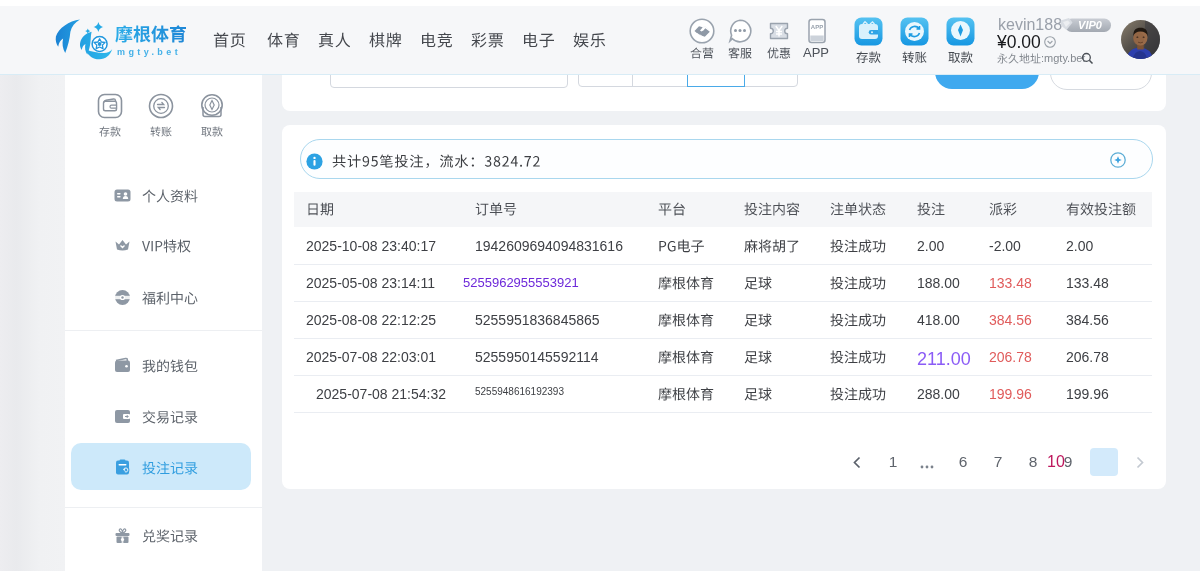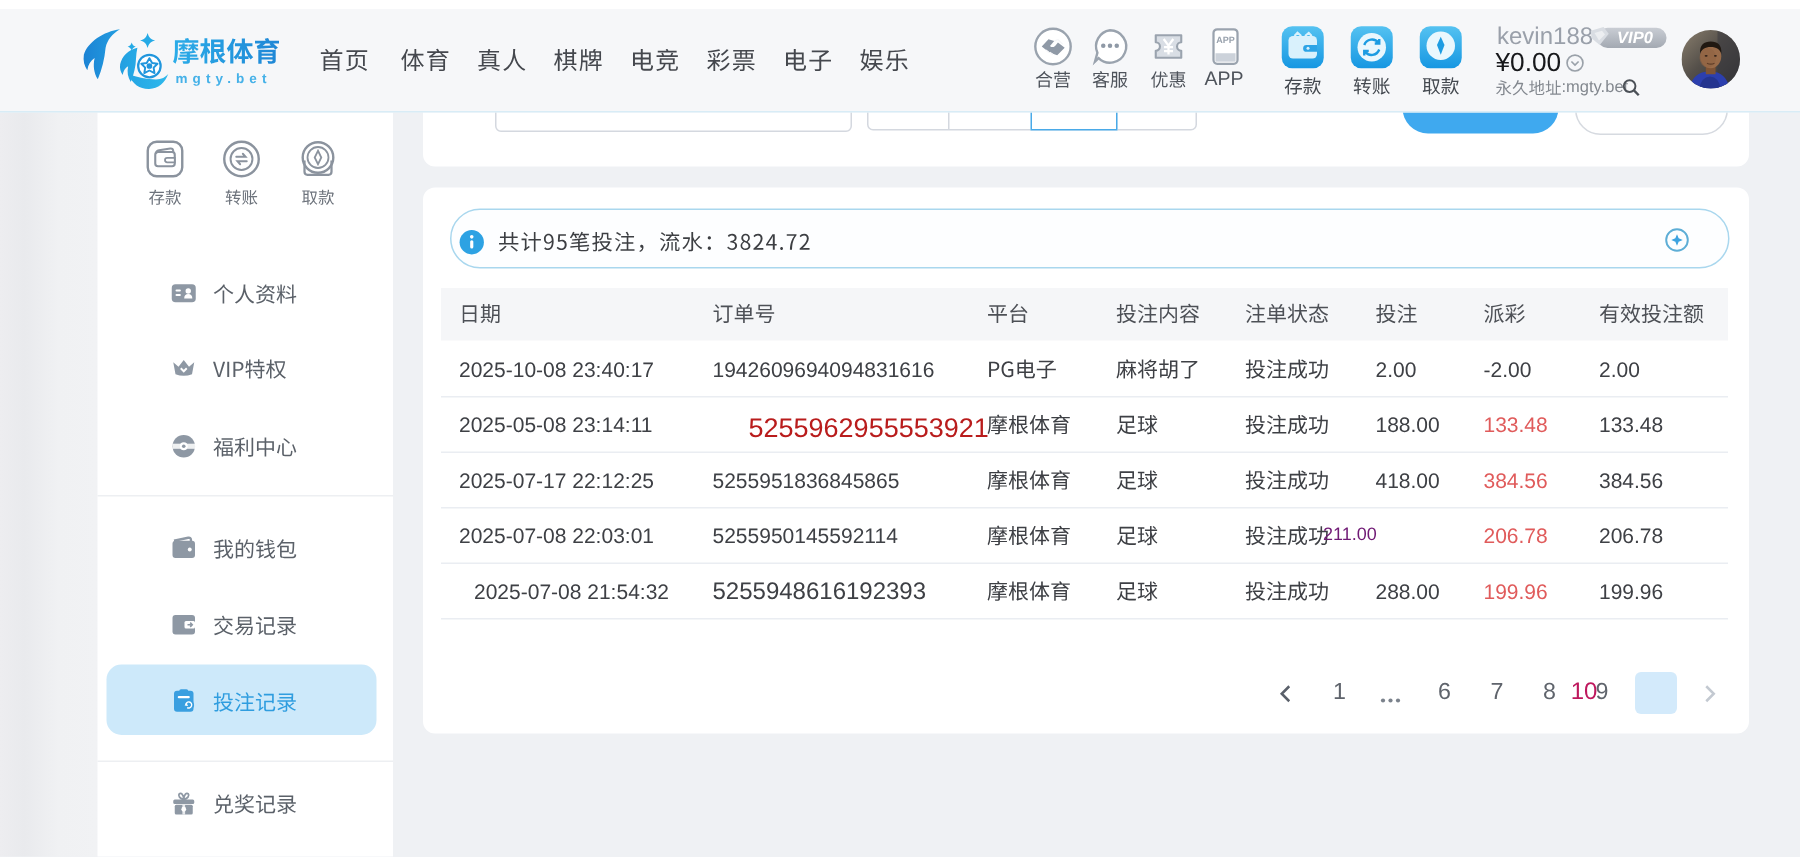--- a/index.html
+++ b/index.html
@@ -156,35 +156,35 @@
     <path d="M5.0 3.5V5.6H2.9V6.5H4.8C4.2 8.2 3.3 9.9 2.3 10.8C2.5 10.9 2.8 11.3 3.0 11.5C3.8 10.7 4.5 9.5 5.0 8.1V13.4H6.0V7.7C6.4 8.3 7.0 9.1 7.3 9.5L7.8 8.7C7.5 8.3 6.4 7.1 6.0 6.6V6.5H7.6V5.6H6.0V3.5ZM10.0 3.5V5.6H8.0V6.5H9.8C9.1 8.2 8.1 10.0 7.0 10.8C7.2 11.0 7.5 11.3 7.7 11.6C8.5 10.7 9.4 9.3 10.0 7.8V13.4H11.0V7.6C11.5 9.1 12.2 10.6 12.9 11.5C13.1 11.2 13.4 10.9 13.7 10.7C12.8 9.8 11.8 8.1 11.3 6.5H13.2V5.6H11.0V3.5ZM6.6 0.8C6.8 1.2 7.0 1.7 7.1 2.2H1.5V6.0C1.5 8.0 1.4 10.7 0.3 12.7C0.6 12.8 1.0 13.2 1.2 13.4C2.3 11.2 2.5 8.1 2.5 6.0V3.2H13.3V2.2H8.3C8.2 1.7 7.9 1.0 7.6 0.5Z M19.9 9.3C20.6 10.0 21.4 11.1 21.7 11.8L22.6 11.3C22.3 10.5 21.5 9.5 20.7 8.8ZM24.6 5.7V7.4H18.9V8.4H24.6V12.2C24.6 12.4 24.5 12.4 24.3 12.4C24.0 12.5 23.2 12.5 22.4 12.4C22.5 12.7 22.7 13.1 22.7 13.4C23.8 13.4 24.6 13.4 25.0 13.3C25.5 13.1 25.6 12.8 25.6 12.2V8.4H27.3V7.4H25.6V5.7ZM14.6 3.0C15.3 3.7 16.1 4.7 16.5 5.4L17.2 4.8V7.2C16.2 8.1 15.2 9.0 14.5 9.5L15.1 10.4C15.8 9.8 16.5 9.2 17.2 8.5V13.4H18.2V0.6H17.2V4.6C16.8 4.0 16.0 3.1 15.3 2.4ZM21.1 3.8C21.5 4.2 22.1 4.7 22.4 5.2C21.3 5.7 20.2 6.0 19.0 6.2C19.2 6.5 19.4 6.8 19.5 7.1C22.6 6.4 25.7 4.8 27.0 2.0L26.4 1.6L26.2 1.7H23.2C23.4 1.4 23.6 1.1 23.8 0.9L22.8 0.6C22.0 1.7 20.5 2.8 18.9 3.5C19.1 3.7 19.5 4.0 19.6 4.2C20.5 3.8 21.4 3.2 22.2 2.5H25.6C25.0 3.4 24.2 4.1 23.2 4.7C22.9 4.2 22.3 3.7 21.8 3.3Z M39.8 2.3V4.5H37.1V2.3ZM36.0 1.3V6.0C36.0 8.2 35.9 11.0 34.0 12.9C34.3 13.0 34.7 13.3 34.9 13.5C36.1 12.2 36.7 10.4 36.9 8.7H39.8V12.0C39.8 12.2 39.8 12.3 39.5 12.3C39.3 12.3 38.6 12.3 37.8 12.3C37.9 12.6 38.1 13.1 38.1 13.3C39.2 13.3 39.9 13.3 40.3 13.1C40.7 13.0 40.9 12.7 40.9 12.0V1.3ZM39.8 5.4V7.7H37.0C37.0 7.1 37.1 6.6 37.1 6.0V5.4ZM29.4 6.8V12.6H30.4V11.6H34.5V6.8H32.5V4.3H35.1V3.3H32.5V0.5H31.5V3.3H28.8V4.3H31.5V6.8ZM30.4 7.7H33.5V10.7H30.4Z M43.4 1.7V2.7H52.4C51.4 3.7 49.8 4.8 48.5 5.4V12.1C48.5 12.3 48.4 12.4 48.1 12.4C47.8 12.4 46.7 12.4 45.5 12.4C45.7 12.7 45.9 13.1 46.0 13.4C47.4 13.4 48.3 13.4 48.9 13.3C49.4 13.1 49.6 12.8 49.6 12.1V6.0C51.4 5.0 53.3 3.6 54.5 2.2L53.7 1.6L53.4 1.7Z" fill="#3e4045"></path>
   </svg>
 <svg class="abs" style="left:830px;top:239.2px;z-index:3" width="57" height="19" viewBox="0 0 57 19">
     <path d="M2.6 0.6V3.4H0.6V4.4H2.6V7.4C1.8 7.6 1.1 7.8 0.5 8.0L0.8 9.0L2.6 8.5V12.1C2.6 12.3 2.5 12.4 2.3 12.4C2.1 12.4 1.5 12.4 0.8 12.4C1.0 12.6 1.1 13.1 1.2 13.3C2.1 13.3 2.7 13.3 3.1 13.1C3.4 13.0 3.6 12.7 3.6 12.1V8.1L5.0 7.7L4.9 6.7L3.6 7.1V4.4H5.3V3.4H3.6V0.6ZM6.6 1.1V2.6C6.6 3.6 6.4 4.8 4.8 5.6C5.0 5.8 5.4 6.2 5.5 6.4C7.2 5.4 7.6 3.9 7.6 2.6V2.0H10.1V4.3C10.1 5.4 10.3 5.8 11.3 5.8C11.5 5.8 12.2 5.8 12.4 5.8C12.7 5.8 13.0 5.7 13.2 5.7C13.2 5.4 13.1 5.0 13.1 4.8C12.9 4.8 12.6 4.8 12.4 4.8C12.2 4.8 11.5 4.8 11.3 4.8C11.1 4.8 11.1 4.7 11.1 4.3V1.1ZM11.0 7.7C10.5 8.8 9.7 9.7 8.8 10.4C7.9 9.7 7.2 8.8 6.7 7.7ZM5.3 6.7V7.7H5.9L5.7 7.8C6.2 9.1 7.0 10.1 8.0 11.0C6.8 11.7 5.5 12.2 4.1 12.5C4.4 12.7 4.6 13.2 4.7 13.5C6.1 13.1 7.6 12.5 8.8 11.7C9.9 12.5 11.2 13.1 12.8 13.5C12.9 13.2 13.2 12.7 13.4 12.5C12.0 12.2 10.8 11.7 9.7 11.0C10.9 10.0 11.9 8.7 12.4 7.0L11.8 6.7L11.6 6.7Z M15.3 1.5C16.2 1.9 17.4 2.6 18.0 3.1L18.6 2.2C18.0 1.8 16.8 1.1 15.9 0.7ZM14.6 5.4C15.5 5.8 16.6 6.4 17.2 6.9L17.8 6.0C17.2 5.6 16.0 5.0 15.2 4.6ZM15.0 12.6 15.9 13.3C16.7 12.0 17.7 10.2 18.4 8.8L17.7 8.1C16.9 9.6 15.8 11.5 15.0 12.6ZM21.7 0.9C22.1 1.6 22.6 2.6 22.8 3.2L23.9 2.8C23.6 2.2 23.1 1.2 22.6 0.5ZM18.7 3.2V4.2H22.4V7.4H19.2V8.4H22.4V12.0H18.2V13.0H27.5V12.0H23.5V8.4H26.6V7.4H23.5V4.2H27.1V3.2Z M35.6 0.6C35.6 1.4 35.6 2.2 35.7 2.9H29.8V6.9C29.8 8.7 29.7 11.1 28.5 12.8C28.8 13.0 29.2 13.3 29.4 13.5C30.7 11.7 30.9 8.9 30.9 6.9V6.8H33.4C33.4 9.2 33.3 10.1 33.1 10.3C33.0 10.4 32.9 10.5 32.7 10.5C32.5 10.5 31.9 10.5 31.2 10.4C31.4 10.7 31.5 11.1 31.5 11.4C32.2 11.4 32.8 11.4 33.2 11.4C33.6 11.3 33.8 11.2 34.0 11.0C34.3 10.6 34.4 9.4 34.5 6.3C34.5 6.1 34.5 5.8 34.5 5.8H30.9V4.0H35.8C35.9 6.2 36.3 8.3 36.8 9.9C35.9 11.0 34.8 11.8 33.5 12.5C33.8 12.7 34.1 13.1 34.3 13.4C35.4 12.7 36.4 12.0 37.2 11.0C37.9 12.5 38.7 13.3 39.8 13.3C40.9 13.3 41.2 12.6 41.4 10.2C41.1 10.2 40.8 9.9 40.5 9.7C40.4 11.5 40.3 12.3 39.9 12.3C39.1 12.3 38.5 11.5 38.0 10.1C39.0 8.8 39.9 7.2 40.5 5.3L39.4 5.1C39.0 6.5 38.4 7.7 37.6 8.9C37.2 7.5 37.0 5.8 36.8 4.0H41.3V2.9H36.8C36.7 2.2 36.7 1.4 36.7 0.6ZM37.4 1.3C38.3 1.7 39.4 2.4 39.9 2.9L40.6 2.2C40.0 1.7 38.9 1.1 38.0 0.6Z M42.5 9.8 42.8 10.8C44.3 10.4 46.3 9.9 48.2 9.3L48.1 8.3L45.8 8.9V3.2H47.9V2.2H42.7V3.2H44.8V9.2C43.9 9.4 43.1 9.6 42.5 9.8ZM50.4 0.8C50.4 1.8 50.3 2.8 50.3 3.8H48.0V4.8H50.3C50.1 8.2 49.3 11.0 46.3 12.6C46.6 12.8 46.9 13.2 47.1 13.5C50.3 11.7 51.1 8.5 51.3 4.8H54.1C53.9 9.8 53.7 11.7 53.3 12.1C53.1 12.3 53.0 12.3 52.7 12.3C52.4 12.3 51.6 12.3 50.7 12.2C50.9 12.5 51.0 13.0 51.1 13.3C51.9 13.3 52.7 13.3 53.1 13.3C53.6 13.2 53.9 13.1 54.2 12.7C54.7 12.1 54.9 10.1 55.2 4.3C55.2 4.1 55.2 3.8 55.2 3.8H51.4C51.4 2.8 51.4 1.8 51.4 0.8Z" fill="#3e4045"></path>
   </svg>
 <div class="t" style="left:917px;top:237.5px;font-size:14px;color:#3e4045;z-index:3">2.00</div>
 <div class="t" style="left:989px;top:237.5px;font-size:14px;color:#3e4045;z-index:3">-2.00</div>
 <div class="t" style="left:1066px;top:237.5px;font-size:14px;color:#3e4045;z-index:3">2.00</div>
 <div class="abs" style="left:294px;top:264px;width:858px;height:1px;background:#eaedf2;z-index:2"></div>
 <div class="t" style="left:306px;top:274.5px;font-size:14px;color:#3e4045;z-index:3">2025-05-08 23:14:11</div>
-<div class="t" style="left:499px;top:274.5px;font-size:18px;color:#b91c1c;z-index:3">5255962955553921</div>
+<div class="t" style="left:463px;top:274.5px;font-size:13px;color:#6d28d9;z-index:3">5255962955553921</div>
 <svg class="abs" style="left:658px;top:276.2px;z-index:3" width="57" height="19" viewBox="0 0 57 19">
     <path d="M11.3 6.9C9.6 7.2 6.4 7.5 3.7 7.5C3.8 7.7 3.9 8.0 3.9 8.2C5.1 8.2 6.3 8.1 7.5 8.0V8.9H3.5V9.6H7.5V10.6H2.7V11.3H7.5V12.4C7.5 12.6 7.5 12.6 7.2 12.7C7.0 12.7 6.1 12.7 5.2 12.6C5.3 12.9 5.5 13.2 5.5 13.5C6.7 13.5 7.5 13.5 8.0 13.3C8.4 13.2 8.6 13.0 8.6 12.4V11.3H13.3V10.6H8.6V9.6H12.7V8.9H8.6V8.0C9.9 7.9 11.1 7.7 12.0 7.5ZM5.2 2.8V3.7H3.1V4.4H4.9C4.4 5.1 3.5 5.8 2.8 6.2C2.9 6.3 3.2 6.6 3.3 6.8C3.9 6.4 4.6 5.8 5.2 5.2V7.0H6.0V5.2C6.4 5.5 7.0 6.0 7.3 6.2L7.8 5.6C7.5 5.4 6.4 4.7 6.0 4.5V4.4H7.9V3.7H6.0V2.8ZM10.2 2.8V3.7H8.3V4.4H9.9C9.4 5.1 8.6 5.8 7.8 6.1C8.0 6.3 8.2 6.5 8.4 6.7C9.0 6.4 9.7 5.8 10.2 5.1V6.8H11.0V5.1C11.6 5.7 12.3 6.4 12.9 6.7C13.0 6.6 13.3 6.3 13.5 6.1C12.7 5.8 11.9 5.1 11.3 4.4H13.1V3.7H11.0V2.8ZM6.7 0.7C6.8 1.0 7.0 1.3 7.1 1.7H1.5V6.0C1.5 8.1 1.4 10.8 0.4 12.8C0.7 13.0 1.1 13.3 1.2 13.5C2.3 11.3 2.5 8.2 2.5 6.0V2.5H13.3V1.7H8.3C8.1 1.3 7.9 0.8 7.7 0.4Z M16.8 0.6V3.3H14.7V4.2H16.7C16.3 6.2 15.4 8.4 14.5 9.6C14.7 9.8 14.9 10.3 15.1 10.6C15.7 9.7 16.4 8.1 16.8 6.6V13.4H17.8V6.2C18.2 6.9 18.6 7.7 18.8 8.2L19.5 7.4C19.2 7.0 18.2 5.4 17.8 4.9V4.2H19.5V3.3H17.8V0.6ZM25.3 4.7V6.4H21.1V4.7ZM25.3 3.8H21.1V2.1H25.3ZM20.1 13.4C20.3 13.3 20.8 13.1 23.7 12.3C23.6 12.1 23.6 11.7 23.6 11.4L21.1 12.0V7.3H22.4C23.2 10.2 24.5 12.3 26.8 13.3C27.0 13.0 27.3 12.6 27.5 12.4C26.3 12.0 25.4 11.2 24.7 10.2C25.5 9.7 26.4 9.1 27.1 8.5L26.4 7.8C25.8 8.3 24.9 9.0 24.2 9.4C23.9 8.8 23.6 8.1 23.4 7.3H26.3V1.2H20.0V11.7C20.0 12.2 19.8 12.4 19.6 12.5C19.8 12.8 20.0 13.2 20.1 13.4Z M31.5 0.6C30.8 2.7 29.7 4.8 28.4 6.2C28.6 6.4 28.9 7.0 29.0 7.2C29.5 6.8 29.9 6.2 30.2 5.6V13.4H31.2V3.8C31.7 2.9 32.1 1.9 32.5 0.9ZM33.8 9.9V10.8H36.1V13.4H37.2V10.8H39.4V9.9H37.2V5.0C38.0 7.5 39.4 9.8 40.8 11.1C41.0 10.9 41.4 10.5 41.6 10.3C40.1 9.1 38.7 6.7 37.8 4.4H41.4V3.4H37.2V0.6H36.1V3.4H32.2V4.4H35.5C34.6 6.8 33.2 9.2 31.6 10.4C31.9 10.6 32.2 10.9 32.4 11.2C33.9 9.8 35.2 7.5 36.1 5.1V9.9Z M52.3 7.3V8.4H45.8V7.3ZM44.8 6.4V13.5H45.8V11.0H52.3V12.2C52.3 12.5 52.2 12.6 51.9 12.6C51.6 12.6 50.6 12.6 49.5 12.6C49.7 12.8 49.8 13.2 49.9 13.4C51.3 13.4 52.1 13.4 52.6 13.3C53.1 13.2 53.3 12.9 53.3 12.3V6.4ZM45.8 9.1H52.3V10.2H45.8ZM48.0 0.8C48.3 1.1 48.5 1.6 48.7 2.0H42.9V2.9H46.6C45.9 3.6 45.1 4.1 44.9 4.3C44.5 4.5 44.2 4.7 44.0 4.7C44.1 5.0 44.3 5.5 44.3 5.8C44.8 5.6 45.5 5.6 52.6 5.2C53.1 5.5 53.4 5.9 53.7 6.1L54.5 5.5C53.8 4.8 52.5 3.7 51.4 2.9H55.2V2.0H50.0C49.7 1.5 49.4 0.9 49.1 0.5ZM50.4 3.3 51.7 4.3 46.0 4.6C46.7 4.1 47.5 3.5 48.1 2.9H51.0Z" fill="#3e4045"></path>
   </svg>
 <svg class="abs" style="left:744px;top:276.2px;z-index:3" width="29" height="19" viewBox="0 0 29 19">
     <path d="M3.4 2.3H10.9V5.0H3.4ZM3.2 7.1C3.0 9.1 2.3 11.5 0.6 12.7C0.8 12.9 1.2 13.2 1.4 13.4C2.4 12.7 3.1 11.5 3.5 10.3C4.9 12.7 7.0 13.3 10.0 13.3H13.1C13.2 13.0 13.3 12.5 13.5 12.2C12.9 12.2 10.5 12.2 10.1 12.2C9.2 12.2 8.4 12.2 7.6 12.0V9.2H12.3V8.2H7.6V6.0H12.0V1.2H2.4V6.0H6.5V11.7C5.4 11.3 4.5 10.4 3.9 9.0C4.1 8.4 4.2 7.8 4.3 7.2Z M19.5 5.2C20.1 6.0 20.7 7.2 21.0 7.9L21.9 7.4C21.6 6.7 20.9 5.7 20.3 4.9ZM24.4 1.3C25.0 1.7 25.7 2.4 26.1 2.8L26.7 2.2C26.4 1.8 25.6 1.1 25.0 0.7ZM26.3 4.8C25.8 5.6 25.1 6.6 24.4 7.4C24.1 6.6 23.9 5.6 23.7 4.5V4.0H27.4V3.0H23.7V0.6H22.7V3.0H19.3V4.0H22.7V7.6C21.3 9.0 19.7 10.3 18.7 11.1L19.4 12.0C20.4 11.1 21.6 10.0 22.7 8.8V12.1C22.7 12.4 22.6 12.4 22.4 12.4C22.2 12.5 21.5 12.5 20.6 12.4C20.8 12.7 21.0 13.2 21.0 13.5C22.1 13.5 22.8 13.4 23.2 13.2C23.6 13.1 23.7 12.8 23.7 12.1V8.2C24.4 10.0 25.4 11.3 27.0 12.4C27.1 12.2 27.4 11.8 27.6 11.6C26.3 10.7 25.4 9.7 24.8 8.3C25.5 7.5 26.5 6.3 27.2 5.3ZM14.5 11.0 14.7 12.0C16.0 11.6 17.6 11.0 19.2 10.5L19.1 9.6L17.3 10.1V6.5H18.7V5.6H17.3V2.5H18.9V1.5H14.6V2.5H16.3V5.6H14.8V6.5H16.3V10.4Z" fill="#3e4045"></path>
   </svg>
 <svg class="abs" style="left:830px;top:276.2px;z-index:3" width="57" height="19" viewBox="0 0 57 19">
     <path d="M2.6 0.6V3.4H0.6V4.4H2.6V7.4C1.8 7.6 1.1 7.8 0.5 8.0L0.8 9.0L2.6 8.5V12.1C2.6 12.3 2.5 12.4 2.3 12.4C2.1 12.4 1.5 12.4 0.8 12.4C1.0 12.6 1.1 13.1 1.2 13.3C2.1 13.3 2.7 13.3 3.1 13.1C3.4 13.0 3.6 12.7 3.6 12.1V8.1L5.0 7.7L4.9 6.7L3.6 7.1V4.4H5.3V3.4H3.6V0.6ZM6.6 1.1V2.6C6.6 3.6 6.4 4.8 4.8 5.6C5.0 5.8 5.4 6.2 5.5 6.4C7.2 5.4 7.6 3.9 7.6 2.6V2.0H10.1V4.3C10.1 5.4 10.3 5.8 11.3 5.8C11.5 5.8 12.2 5.8 12.4 5.8C12.7 5.8 13.0 5.7 13.2 5.7C13.2 5.4 13.1 5.0 13.1 4.8C12.9 4.8 12.6 4.8 12.4 4.8C12.2 4.8 11.5 4.8 11.3 4.8C11.1 4.8 11.1 4.7 11.1 4.3V1.1ZM11.0 7.7C10.5 8.8 9.7 9.7 8.8 10.4C7.9 9.7 7.2 8.8 6.7 7.7ZM5.3 6.7V7.7H5.9L5.7 7.8C6.2 9.1 7.0 10.1 8.0 11.0C6.8 11.7 5.5 12.2 4.1 12.5C4.4 12.7 4.6 13.2 4.7 13.5C6.1 13.1 7.6 12.5 8.8 11.7C9.9 12.5 11.2 13.1 12.8 13.5C12.9 13.2 13.2 12.7 13.4 12.5C12.0 12.2 10.8 11.7 9.7 11.0C10.9 10.0 11.9 8.7 12.4 7.0L11.8 6.7L11.6 6.7Z M15.3 1.5C16.2 1.9 17.4 2.6 18.0 3.1L18.6 2.2C18.0 1.8 16.8 1.1 15.9 0.7ZM14.6 5.4C15.5 5.8 16.6 6.4 17.2 6.9L17.8 6.0C17.2 5.6 16.0 5.0 15.2 4.6ZM15.0 12.6 15.9 13.3C16.7 12.0 17.7 10.2 18.4 8.8L17.7 8.1C16.9 9.6 15.8 11.5 15.0 12.6ZM21.7 0.9C22.1 1.6 22.6 2.6 22.8 3.2L23.9 2.8C23.6 2.2 23.1 1.2 22.6 0.5ZM18.7 3.2V4.2H22.4V7.4H19.2V8.4H22.4V12.0H18.2V13.0H27.5V12.0H23.5V8.4H26.6V7.4H23.5V4.2H27.1V3.2Z M35.6 0.6C35.6 1.4 35.6 2.2 35.7 2.9H29.8V6.9C29.8 8.7 29.7 11.1 28.5 12.8C28.8 13.0 29.2 13.3 29.4 13.5C30.7 11.7 30.9 8.9 30.9 6.9V6.8H33.4C33.4 9.2 33.3 10.1 33.1 10.3C33.0 10.4 32.9 10.5 32.7 10.5C32.5 10.5 31.9 10.5 31.2 10.4C31.4 10.7 31.5 11.1 31.5 11.4C32.2 11.4 32.8 11.4 33.2 11.4C33.6 11.3 33.8 11.2 34.0 11.0C34.3 10.6 34.4 9.4 34.5 6.3C34.5 6.1 34.5 5.8 34.5 5.8H30.9V4.0H35.8C35.9 6.2 36.3 8.3 36.8 9.9C35.9 11.0 34.8 11.8 33.5 12.5C33.8 12.7 34.1 13.1 34.3 13.4C35.4 12.7 36.4 12.0 37.2 11.0C37.9 12.5 38.7 13.3 39.8 13.3C40.9 13.3 41.2 12.6 41.4 10.2C41.1 10.2 40.8 9.9 40.5 9.7C40.4 11.5 40.3 12.3 39.9 12.3C39.1 12.3 38.5 11.5 38.0 10.1C39.0 8.8 39.9 7.2 40.5 5.3L39.4 5.1C39.0 6.5 38.4 7.7 37.6 8.9C37.2 7.5 37.0 5.8 36.8 4.0H41.3V2.9H36.8C36.7 2.2 36.7 1.4 36.7 0.6ZM37.4 1.3C38.3 1.7 39.4 2.4 39.9 2.9L40.6 2.2C40.0 1.7 38.9 1.1 38.0 0.6Z M42.5 9.8 42.8 10.8C44.3 10.4 46.3 9.9 48.2 9.3L48.1 8.3L45.8 8.9V3.2H47.9V2.2H42.7V3.2H44.8V9.2C43.9 9.4 43.1 9.6 42.5 9.8ZM50.4 0.8C50.4 1.8 50.3 2.8 50.3 3.8H48.0V4.8H50.3C50.1 8.2 49.3 11.0 46.3 12.6C46.6 12.8 46.9 13.2 47.1 13.5C50.3 11.7 51.1 8.5 51.3 4.8H54.1C53.9 9.8 53.7 11.7 53.3 12.1C53.1 12.3 53.0 12.3 52.7 12.3C52.4 12.3 51.6 12.3 50.7 12.2C50.9 12.5 51.0 13.0 51.1 13.3C51.9 13.3 52.7 13.3 53.1 13.3C53.6 13.2 53.9 13.1 54.2 12.7C54.7 12.1 54.9 10.1 55.2 4.3C55.2 4.1 55.2 3.8 55.2 3.8H51.4C51.4 2.8 51.4 1.8 51.4 0.8Z" fill="#3e4045"></path>
   </svg>
 <div class="t" style="left:917px;top:274.5px;font-size:14px;color:#3e4045;z-index:3">188.00</div>
 <div class="t" style="left:989px;top:274.5px;font-size:14px;color:#e05b5b;z-index:3">133.48</div>
 <div class="t" style="left:1066px;top:274.5px;font-size:14px;color:#3e4045;z-index:3">133.48</div>
 <div class="abs" style="left:294px;top:301px;width:858px;height:1px;background:#eaedf2;z-index:2"></div>
-<div class="t" style="left:306px;top:311.5px;font-size:14px;color:#3e4045;z-index:3">2025-07-17 22:12:25</div>
+<div class="t" style="left:306px;top:311.5px;font-size:14px;color:#3e4045;z-index:3">2025-08-08 22:12:25</div>
 <div class="t" style="left:475px;top:311.5px;font-size:14px;color:#3e4045;z-index:3">5255951836845865</div>
 <svg class="abs" style="left:658px;top:313.2px;z-index:3" width="57" height="19" viewBox="0 0 57 19">
     <path d="M11.3 6.9C9.6 7.2 6.4 7.5 3.7 7.5C3.8 7.7 3.9 8.0 3.9 8.2C5.1 8.2 6.3 8.1 7.5 8.0V8.9H3.5V9.6H7.5V10.6H2.7V11.3H7.5V12.4C7.5 12.6 7.5 12.6 7.2 12.7C7.0 12.7 6.1 12.7 5.2 12.6C5.3 12.9 5.5 13.2 5.5 13.5C6.7 13.5 7.5 13.5 8.0 13.3C8.4 13.2 8.6 13.0 8.6 12.4V11.3H13.3V10.6H8.6V9.6H12.7V8.9H8.6V8.0C9.9 7.9 11.1 7.7 12.0 7.5ZM5.2 2.8V3.7H3.1V4.4H4.9C4.4 5.1 3.5 5.8 2.8 6.2C2.9 6.3 3.2 6.6 3.3 6.8C3.9 6.4 4.6 5.8 5.2 5.2V7.0H6.0V5.2C6.4 5.5 7.0 6.0 7.3 6.2L7.8 5.6C7.5 5.4 6.4 4.7 6.0 4.5V4.4H7.9V3.7H6.0V2.8ZM10.2 2.8V3.7H8.3V4.4H9.9C9.4 5.1 8.6 5.8 7.8 6.1C8.0 6.3 8.2 6.5 8.4 6.7C9.0 6.4 9.7 5.8 10.2 5.1V6.8H11.0V5.1C11.6 5.7 12.3 6.4 12.9 6.7C13.0 6.6 13.3 6.3 13.5 6.1C12.7 5.8 11.9 5.1 11.3 4.4H13.1V3.7H11.0V2.8ZM6.7 0.7C6.8 1.0 7.0 1.3 7.1 1.7H1.5V6.0C1.5 8.1 1.4 10.8 0.4 12.8C0.7 13.0 1.1 13.3 1.2 13.5C2.3 11.3 2.5 8.2 2.5 6.0V2.5H13.3V1.7H8.3C8.1 1.3 7.9 0.8 7.7 0.4Z M16.8 0.6V3.3H14.7V4.2H16.7C16.3 6.2 15.4 8.4 14.5 9.6C14.7 9.8 14.9 10.3 15.1 10.6C15.7 9.7 16.4 8.1 16.8 6.6V13.4H17.8V6.2C18.2 6.9 18.6 7.7 18.8 8.2L19.5 7.4C19.2 7.0 18.2 5.4 17.8 4.9V4.2H19.5V3.3H17.8V0.6ZM25.3 4.7V6.4H21.1V4.7ZM25.3 3.8H21.1V2.1H25.3ZM20.1 13.4C20.3 13.3 20.8 13.1 23.7 12.3C23.6 12.1 23.6 11.7 23.6 11.4L21.1 12.0V7.3H22.4C23.2 10.2 24.5 12.3 26.8 13.3C27.0 13.0 27.3 12.6 27.5 12.4C26.3 12.0 25.4 11.2 24.7 10.2C25.5 9.7 26.4 9.1 27.1 8.5L26.4 7.8C25.8 8.3 24.9 9.0 24.2 9.4C23.9 8.8 23.6 8.1 23.4 7.3H26.3V1.2H20.0V11.7C20.0 12.2 19.8 12.4 19.6 12.5C19.8 12.8 20.0 13.2 20.1 13.4Z M31.5 0.6C30.8 2.7 29.7 4.8 28.4 6.2C28.6 6.4 28.9 7.0 29.0 7.2C29.5 6.8 29.9 6.2 30.2 5.6V13.4H31.2V3.8C31.7 2.9 32.1 1.9 32.5 0.9ZM33.8 9.9V10.8H36.1V13.4H37.2V10.8H39.4V9.9H37.2V5.0C38.0 7.5 39.4 9.8 40.8 11.1C41.0 10.9 41.4 10.5 41.6 10.3C40.1 9.1 38.7 6.7 37.8 4.4H41.4V3.4H37.2V0.6H36.1V3.4H32.2V4.4H35.5C34.6 6.8 33.2 9.2 31.6 10.4C31.9 10.6 32.2 10.9 32.4 11.2C33.9 9.8 35.2 7.5 36.1 5.1V9.9Z M52.3 7.3V8.4H45.8V7.3ZM44.8 6.4V13.5H45.8V11.0H52.3V12.2C52.3 12.5 52.2 12.6 51.9 12.6C51.6 12.6 50.6 12.6 49.5 12.6C49.7 12.8 49.8 13.2 49.9 13.4C51.3 13.4 52.1 13.4 52.6 13.3C53.1 13.2 53.3 12.9 53.3 12.3V6.4ZM45.8 9.1H52.3V10.2H45.8ZM48.0 0.8C48.3 1.1 48.5 1.6 48.7 2.0H42.9V2.9H46.6C45.9 3.6 45.1 4.1 44.9 4.3C44.5 4.5 44.2 4.7 44.0 4.7C44.1 5.0 44.3 5.5 44.3 5.8C44.8 5.6 45.5 5.6 52.6 5.2C53.1 5.5 53.4 5.9 53.7 6.1L54.5 5.5C53.8 4.8 52.5 3.7 51.4 2.9H55.2V2.0H50.0C49.7 1.5 49.4 0.9 49.1 0.5ZM50.4 3.3 51.7 4.3 46.0 4.6C46.7 4.1 47.5 3.5 48.1 2.9H51.0Z" fill="#3e4045"></path>
   </svg>
 <svg class="abs" style="left:744px;top:313.2px;z-index:3" width="29" height="19" viewBox="0 0 29 19">
     <path d="M3.4 2.3H10.9V5.0H3.4ZM3.2 7.1C3.0 9.1 2.3 11.5 0.6 12.7C0.8 12.9 1.2 13.2 1.4 13.4C2.4 12.7 3.1 11.5 3.5 10.3C4.9 12.7 7.0 13.3 10.0 13.3H13.1C13.2 13.0 13.3 12.5 13.5 12.2C12.9 12.2 10.5 12.2 10.1 12.2C9.2 12.2 8.4 12.2 7.6 12.0V9.2H12.3V8.2H7.6V6.0H12.0V1.2H2.4V6.0H6.5V11.7C5.4 11.3 4.5 10.4 3.9 9.0C4.1 8.4 4.2 7.8 4.3 7.2Z M19.5 5.2C20.1 6.0 20.7 7.2 21.0 7.9L21.9 7.4C21.6 6.7 20.9 5.7 20.3 4.9ZM24.4 1.3C25.0 1.7 25.7 2.4 26.1 2.8L26.7 2.2C26.4 1.8 25.6 1.1 25.0 0.7ZM26.3 4.8C25.8 5.6 25.1 6.6 24.4 7.4C24.1 6.6 23.9 5.6 23.7 4.5V4.0H27.4V3.0H23.7V0.6H22.7V3.0H19.3V4.0H22.7V7.6C21.3 9.0 19.7 10.3 18.7 11.1L19.4 12.0C20.4 11.1 21.6 10.0 22.7 8.8V12.1C22.7 12.4 22.6 12.4 22.4 12.4C22.2 12.5 21.5 12.5 20.6 12.4C20.8 12.7 21.0 13.2 21.0 13.5C22.1 13.5 22.8 13.4 23.2 13.2C23.6 13.1 23.7 12.8 23.7 12.1V8.2C24.4 10.0 25.4 11.3 27.0 12.4C27.1 12.2 27.4 11.8 27.6 11.6C26.3 10.7 25.4 9.7 24.8 8.3C25.5 7.5 26.5 6.3 27.2 5.3ZM14.5 11.0 14.7 12.0C16.0 11.6 17.6 11.0 19.2 10.5L19.1 9.6L17.3 10.1V6.5H18.7V5.6H17.3V2.5H18.9V1.5H14.6V2.5H16.3V5.6H14.8V6.5H16.3V10.4Z" fill="#3e4045"></path>
   </svg>
 <svg class="abs" style="left:830px;top:313.2px;z-index:3" width="57" height="19" viewBox="0 0 57 19">
     <path d="M2.6 0.6V3.4H0.6V4.4H2.6V7.4C1.8 7.6 1.1 7.8 0.5 8.0L0.8 9.0L2.6 8.5V12.1C2.6 12.3 2.5 12.4 2.3 12.4C2.1 12.4 1.5 12.4 0.8 12.4C1.0 12.6 1.1 13.1 1.2 13.3C2.1 13.3 2.7 13.3 3.1 13.1C3.4 13.0 3.6 12.7 3.6 12.1V8.1L5.0 7.7L4.9 6.7L3.6 7.1V4.4H5.3V3.4H3.6V0.6ZM6.6 1.1V2.6C6.6 3.6 6.4 4.8 4.8 5.6C5.0 5.8 5.4 6.2 5.5 6.4C7.2 5.4 7.6 3.9 7.6 2.6V2.0H10.1V4.3C10.1 5.4 10.3 5.8 11.3 5.8C11.5 5.8 12.2 5.8 12.4 5.8C12.7 5.8 13.0 5.7 13.2 5.7C13.2 5.4 13.1 5.0 13.1 4.8C12.9 4.8 12.6 4.8 12.4 4.8C12.2 4.8 11.5 4.8 11.3 4.8C11.1 4.8 11.1 4.7 11.1 4.3V1.1ZM11.0 7.7C10.5 8.8 9.7 9.7 8.8 10.4C7.9 9.7 7.2 8.8 6.7 7.7ZM5.3 6.7V7.7H5.9L5.7 7.8C6.2 9.1 7.0 10.1 8.0 11.0C6.8 11.7 5.5 12.2 4.1 12.5C4.4 12.7 4.6 13.2 4.7 13.5C6.1 13.1 7.6 12.5 8.8 11.7C9.9 12.5 11.2 13.1 12.8 13.5C12.9 13.2 13.2 12.7 13.4 12.5C12.0 12.2 10.8 11.7 9.7 11.0C10.9 10.0 11.9 8.7 12.4 7.0L11.8 6.7L11.6 6.7Z M15.3 1.5C16.2 1.9 17.4 2.6 18.0 3.1L18.6 2.2C18.0 1.8 16.8 1.1 15.9 0.7ZM14.6 5.4C15.5 5.8 16.6 6.4 17.2 6.9L17.8 6.0C17.2 5.6 16.0 5.0 15.2 4.6ZM15.0 12.6 15.9 13.3C16.7 12.0 17.7 10.2 18.4 8.8L17.7 8.1C16.9 9.6 15.8 11.5 15.0 12.6ZM21.7 0.9C22.1 1.6 22.6 2.6 22.8 3.2L23.9 2.8C23.6 2.2 23.1 1.2 22.6 0.5ZM18.7 3.2V4.2H22.4V7.4H19.2V8.4H22.4V12.0H18.2V13.0H27.5V12.0H23.5V8.4H26.6V7.4H23.5V4.2H27.1V3.2Z M35.6 0.6C35.6 1.4 35.6 2.2 35.7 2.9H29.8V6.9C29.8 8.7 29.7 11.1 28.5 12.8C28.8 13.0 29.2 13.3 29.4 13.5C30.7 11.7 30.9 8.9 30.9 6.9V6.8H33.4C33.4 9.2 33.3 10.1 33.1 10.3C33.0 10.4 32.9 10.5 32.7 10.5C32.5 10.5 31.9 10.5 31.2 10.4C31.4 10.7 31.5 11.1 31.5 11.4C32.2 11.4 32.8 11.4 33.2 11.4C33.6 11.3 33.8 11.2 34.0 11.0C34.3 10.6 34.4 9.4 34.5 6.3C34.5 6.1 34.5 5.8 34.5 5.8H30.9V4.0H35.8C35.9 6.2 36.3 8.3 36.8 9.9C35.9 11.0 34.8 11.8 33.5 12.5C33.8 12.7 34.1 13.1 34.3 13.4C35.4 12.7 36.4 12.0 37.2 11.0C37.9 12.5 38.7 13.3 39.8 13.3C40.9 13.3 41.2 12.6 41.4 10.2C41.1 10.2 40.8 9.9 40.5 9.7C40.4 11.5 40.3 12.3 39.9 12.3C39.1 12.3 38.5 11.5 38.0 10.1C39.0 8.8 39.9 7.2 40.5 5.3L39.4 5.1C39.0 6.5 38.4 7.7 37.6 8.9C37.2 7.5 37.0 5.8 36.8 4.0H41.3V2.9H36.8C36.7 2.2 36.7 1.4 36.7 0.6ZM37.4 1.3C38.3 1.7 39.4 2.4 39.9 2.9L40.6 2.2C40.0 1.7 38.9 1.1 38.0 0.6Z M42.5 9.8 42.8 10.8C44.3 10.4 46.3 9.9 48.2 9.3L48.1 8.3L45.8 8.9V3.2H47.9V2.2H42.7V3.2H44.8V9.2C43.9 9.4 43.1 9.6 42.5 9.8ZM50.4 0.8C50.4 1.8 50.3 2.8 50.3 3.8H48.0V4.8H50.3C50.1 8.2 49.3 11.0 46.3 12.6C46.6 12.8 46.9 13.2 47.1 13.5C50.3 11.7 51.1 8.5 51.3 4.8H54.1C53.9 9.8 53.7 11.7 53.3 12.1C53.1 12.3 53.0 12.3 52.7 12.3C52.4 12.3 51.6 12.3 50.7 12.2C50.9 12.5 51.0 13.0 51.1 13.3C51.9 13.3 52.7 13.3 53.1 13.3C53.6 13.2 53.9 13.1 54.2 12.7C54.7 12.1 54.9 10.1 55.2 4.3C55.2 4.1 55.2 3.8 55.2 3.8H51.4C51.4 2.8 51.4 1.8 51.4 0.8Z" fill="#3e4045"></path>
   </svg>
@@ -196,26 +196,26 @@
 <div class="t" style="left:475px;top:348.5px;font-size:14px;color:#3e4045;z-index:3">5255950145592114</div>
 <svg class="abs" style="left:658px;top:350.2px;z-index:3" width="57" height="19" viewBox="0 0 57 19">
     <path d="M11.3 6.9C9.6 7.2 6.4 7.5 3.7 7.5C3.8 7.7 3.9 8.0 3.9 8.2C5.1 8.2 6.3 8.1 7.5 8.0V8.9H3.5V9.6H7.5V10.6H2.7V11.3H7.5V12.4C7.5 12.6 7.5 12.6 7.2 12.7C7.0 12.7 6.1 12.7 5.2 12.6C5.3 12.9 5.5 13.2 5.5 13.5C6.7 13.5 7.5 13.5 8.0 13.3C8.4 13.2 8.6 13.0 8.6 12.4V11.3H13.3V10.6H8.6V9.6H12.7V8.9H8.6V8.0C9.9 7.9 11.1 7.7 12.0 7.5ZM5.2 2.8V3.7H3.1V4.4H4.9C4.4 5.1 3.5 5.8 2.8 6.2C2.9 6.3 3.2 6.6 3.3 6.8C3.9 6.4 4.6 5.8 5.2 5.2V7.0H6.0V5.2C6.4 5.5 7.0 6.0 7.3 6.2L7.8 5.6C7.5 5.4 6.4 4.7 6.0 4.5V4.4H7.9V3.7H6.0V2.8ZM10.2 2.8V3.7H8.3V4.4H9.9C9.4 5.1 8.6 5.8 7.8 6.1C8.0 6.3 8.2 6.5 8.4 6.7C9.0 6.4 9.7 5.8 10.2 5.1V6.8H11.0V5.1C11.6 5.7 12.3 6.4 12.9 6.7C13.0 6.6 13.3 6.3 13.5 6.1C12.7 5.8 11.9 5.1 11.3 4.4H13.1V3.7H11.0V2.8ZM6.7 0.7C6.8 1.0 7.0 1.3 7.1 1.7H1.5V6.0C1.5 8.1 1.4 10.8 0.4 12.8C0.7 13.0 1.1 13.3 1.2 13.5C2.3 11.3 2.5 8.2 2.5 6.0V2.5H13.3V1.7H8.3C8.1 1.3 7.9 0.8 7.7 0.4Z M16.8 0.6V3.3H14.7V4.2H16.7C16.3 6.2 15.4 8.4 14.5 9.6C14.7 9.8 14.9 10.3 15.1 10.6C15.7 9.7 16.4 8.1 16.8 6.6V13.4H17.8V6.2C18.2 6.9 18.6 7.7 18.8 8.2L19.5 7.4C19.2 7.0 18.2 5.4 17.8 4.9V4.2H19.5V3.3H17.8V0.6ZM25.3 4.7V6.4H21.1V4.7ZM25.3 3.8H21.1V2.1H25.3ZM20.1 13.4C20.3 13.3 20.8 13.1 23.7 12.3C23.6 12.1 23.6 11.7 23.6 11.4L21.1 12.0V7.3H22.4C23.2 10.2 24.5 12.3 26.8 13.3C27.0 13.0 27.3 12.6 27.5 12.4C26.3 12.0 25.4 11.2 24.7 10.2C25.5 9.7 26.4 9.1 27.1 8.5L26.4 7.8C25.8 8.3 24.9 9.0 24.2 9.4C23.9 8.8 23.6 8.1 23.4 7.3H26.3V1.2H20.0V11.7C20.0 12.2 19.8 12.4 19.6 12.5C19.8 12.8 20.0 13.2 20.1 13.4Z M31.5 0.6C30.8 2.7 29.7 4.8 28.4 6.2C28.6 6.4 28.9 7.0 29.0 7.2C29.5 6.8 29.9 6.2 30.2 5.6V13.4H31.2V3.8C31.7 2.9 32.1 1.9 32.5 0.9ZM33.8 9.9V10.8H36.1V13.4H37.2V10.8H39.4V9.9H37.2V5.0C38.0 7.5 39.4 9.8 40.8 11.1C41.0 10.9 41.4 10.5 41.6 10.3C40.1 9.1 38.7 6.7 37.8 4.4H41.4V3.4H37.2V0.6H36.1V3.4H32.2V4.4H35.5C34.6 6.8 33.2 9.2 31.6 10.4C31.9 10.6 32.2 10.9 32.4 11.2C33.9 9.8 35.2 7.5 36.1 5.1V9.9Z M52.3 7.3V8.4H45.8V7.3ZM44.8 6.4V13.5H45.8V11.0H52.3V12.2C52.3 12.5 52.2 12.6 51.9 12.6C51.6 12.6 50.6 12.6 49.5 12.6C49.7 12.8 49.8 13.2 49.9 13.4C51.3 13.4 52.1 13.4 52.6 13.3C53.1 13.2 53.3 12.9 53.3 12.3V6.4ZM45.8 9.1H52.3V10.2H45.8ZM48.0 0.8C48.3 1.1 48.5 1.6 48.7 2.0H42.9V2.9H46.6C45.9 3.6 45.1 4.1 44.9 4.3C44.5 4.5 44.2 4.7 44.0 4.7C44.1 5.0 44.3 5.5 44.3 5.8C44.8 5.6 45.5 5.6 52.6 5.2C53.1 5.5 53.4 5.9 53.7 6.1L54.5 5.5C53.8 4.8 52.5 3.7 51.4 2.9H55.2V2.0H50.0C49.7 1.5 49.4 0.9 49.1 0.5ZM50.4 3.3 51.7 4.3 46.0 4.6C46.7 4.1 47.5 3.5 48.1 2.9H51.0Z" fill="#3e4045"></path>
   </svg>
 <svg class="abs" style="left:744px;top:350.2px;z-index:3" width="29" height="19" viewBox="0 0 29 19">
     <path d="M3.4 2.3H10.9V5.0H3.4ZM3.2 7.1C3.0 9.1 2.3 11.5 0.6 12.7C0.8 12.9 1.2 13.2 1.4 13.4C2.4 12.7 3.1 11.5 3.5 10.3C4.9 12.7 7.0 13.3 10.0 13.3H13.1C13.2 13.0 13.3 12.5 13.5 12.2C12.9 12.2 10.5 12.2 10.1 12.2C9.2 12.2 8.4 12.2 7.6 12.0V9.2H12.3V8.2H7.6V6.0H12.0V1.2H2.4V6.0H6.5V11.7C5.4 11.3 4.5 10.4 3.9 9.0C4.1 8.4 4.2 7.8 4.3 7.2Z M19.5 5.2C20.1 6.0 20.7 7.2 21.0 7.9L21.9 7.4C21.6 6.7 20.9 5.7 20.3 4.9ZM24.4 1.3C25.0 1.7 25.7 2.4 26.1 2.8L26.7 2.2C26.4 1.8 25.6 1.1 25.0 0.7ZM26.3 4.8C25.8 5.6 25.1 6.6 24.4 7.4C24.1 6.6 23.9 5.6 23.7 4.5V4.0H27.4V3.0H23.7V0.6H22.7V3.0H19.3V4.0H22.7V7.6C21.3 9.0 19.7 10.3 18.7 11.1L19.4 12.0C20.4 11.1 21.6 10.0 22.7 8.8V12.1C22.7 12.4 22.6 12.4 22.4 12.4C22.2 12.5 21.5 12.5 20.6 12.4C20.8 12.7 21.0 13.2 21.0 13.5C22.1 13.5 22.8 13.4 23.2 13.2C23.6 13.1 23.7 12.8 23.7 12.1V8.2C24.4 10.0 25.4 11.3 27.0 12.4C27.1 12.2 27.4 11.8 27.6 11.6C26.3 10.7 25.4 9.7 24.8 8.3C25.5 7.5 26.5 6.3 27.2 5.3ZM14.5 11.0 14.7 12.0C16.0 11.6 17.6 11.0 19.2 10.5L19.1 9.6L17.3 10.1V6.5H18.7V5.6H17.3V2.5H18.9V1.5H14.6V2.5H16.3V5.6H14.8V6.5H16.3V10.4Z" fill="#3e4045"></path>
   </svg>
 <svg class="abs" style="left:830px;top:350.2px;z-index:3" width="57" height="19" viewBox="0 0 57 19">
     <path d="M2.6 0.6V3.4H0.6V4.4H2.6V7.4C1.8 7.6 1.1 7.8 0.5 8.0L0.8 9.0L2.6 8.5V12.1C2.6 12.3 2.5 12.4 2.3 12.4C2.1 12.4 1.5 12.4 0.8 12.4C1.0 12.6 1.1 13.1 1.2 13.3C2.1 13.3 2.7 13.3 3.1 13.1C3.4 13.0 3.6 12.7 3.6 12.1V8.1L5.0 7.7L4.9 6.7L3.6 7.1V4.4H5.3V3.4H3.6V0.6ZM6.6 1.1V2.6C6.6 3.6 6.4 4.8 4.8 5.6C5.0 5.8 5.4 6.2 5.5 6.4C7.2 5.4 7.6 3.9 7.6 2.6V2.0H10.1V4.3C10.1 5.4 10.3 5.8 11.3 5.8C11.5 5.8 12.2 5.8 12.4 5.8C12.7 5.8 13.0 5.7 13.2 5.7C13.2 5.4 13.1 5.0 13.1 4.8C12.9 4.8 12.6 4.8 12.4 4.8C12.2 4.8 11.5 4.8 11.3 4.8C11.1 4.8 11.1 4.7 11.1 4.3V1.1ZM11.0 7.7C10.5 8.8 9.7 9.7 8.8 10.4C7.9 9.7 7.2 8.8 6.7 7.7ZM5.3 6.7V7.7H5.9L5.7 7.8C6.2 9.1 7.0 10.1 8.0 11.0C6.8 11.7 5.5 12.2 4.1 12.5C4.4 12.7 4.6 13.2 4.7 13.5C6.1 13.1 7.6 12.5 8.8 11.7C9.9 12.5 11.2 13.1 12.8 13.5C12.9 13.2 13.2 12.7 13.4 12.5C12.0 12.2 10.8 11.7 9.7 11.0C10.9 10.0 11.9 8.7 12.4 7.0L11.8 6.7L11.6 6.7Z M15.3 1.5C16.2 1.9 17.4 2.6 18.0 3.1L18.6 2.2C18.0 1.8 16.8 1.1 15.9 0.7ZM14.6 5.4C15.5 5.8 16.6 6.4 17.2 6.9L17.8 6.0C17.2 5.6 16.0 5.0 15.2 4.6ZM15.0 12.6 15.9 13.3C16.7 12.0 17.7 10.2 18.4 8.8L17.7 8.1C16.9 9.6 15.8 11.5 15.0 12.6ZM21.7 0.9C22.1 1.6 22.6 2.6 22.8 3.2L23.9 2.8C23.6 2.2 23.1 1.2 22.6 0.5ZM18.7 3.2V4.2H22.4V7.4H19.2V8.4H22.4V12.0H18.2V13.0H27.5V12.0H23.5V8.4H26.6V7.4H23.5V4.2H27.1V3.2Z M35.6 0.6C35.6 1.4 35.6 2.2 35.7 2.9H29.8V6.9C29.8 8.7 29.7 11.1 28.5 12.8C28.8 13.0 29.2 13.3 29.4 13.5C30.7 11.7 30.9 8.9 30.9 6.9V6.8H33.4C33.4 9.2 33.3 10.1 33.1 10.3C33.0 10.4 32.9 10.5 32.7 10.5C32.5 10.5 31.9 10.5 31.2 10.4C31.4 10.7 31.5 11.1 31.5 11.4C32.2 11.4 32.8 11.4 33.2 11.4C33.6 11.3 33.8 11.2 34.0 11.0C34.3 10.6 34.4 9.4 34.5 6.3C34.5 6.1 34.5 5.8 34.5 5.8H30.9V4.0H35.8C35.9 6.2 36.3 8.3 36.8 9.9C35.9 11.0 34.8 11.8 33.5 12.5C33.8 12.7 34.1 13.1 34.3 13.4C35.4 12.7 36.4 12.0 37.2 11.0C37.9 12.5 38.7 13.3 39.8 13.3C40.9 13.3 41.2 12.6 41.4 10.2C41.1 10.2 40.8 9.9 40.5 9.7C40.4 11.5 40.3 12.3 39.9 12.3C39.1 12.3 38.5 11.5 38.0 10.1C39.0 8.8 39.9 7.2 40.5 5.3L39.4 5.1C39.0 6.5 38.4 7.7 37.6 8.9C37.2 7.5 37.0 5.8 36.8 4.0H41.3V2.9H36.8C36.7 2.2 36.7 1.4 36.7 0.6ZM37.4 1.3C38.3 1.7 39.4 2.4 39.9 2.9L40.6 2.2C40.0 1.7 38.9 1.1 38.0 0.6Z M42.5 9.8 42.8 10.8C44.3 10.4 46.3 9.9 48.2 9.3L48.1 8.3L45.8 8.9V3.2H47.9V2.2H42.7V3.2H44.8V9.2C43.9 9.4 43.1 9.6 42.5 9.8ZM50.4 0.8C50.4 1.8 50.3 2.8 50.3 3.8H48.0V4.8H50.3C50.1 8.2 49.3 11.0 46.3 12.6C46.6 12.8 46.9 13.2 47.1 13.5C50.3 11.7 51.1 8.5 51.3 4.8H54.1C53.9 9.8 53.7 11.7 53.3 12.1C53.1 12.3 53.0 12.3 52.7 12.3C52.4 12.3 51.6 12.3 50.7 12.2C50.9 12.5 51.0 13.0 51.1 13.3C51.9 13.3 52.7 13.3 53.1 13.3C53.6 13.2 53.9 13.1 54.2 12.7C54.7 12.1 54.9 10.1 55.2 4.3C55.2 4.1 55.2 3.8 55.2 3.8H51.4C51.4 2.8 51.4 1.8 51.4 0.8Z" fill="#3e4045"></path>
   </svg>
-<div class="t" style="left:882px;top:348.5px;font-size:12px;color:#701a75;z-index:3">211.00</div>
+<div class="t" style="left:917px;top:348.5px;font-size:18px;color:#8b5cf6;z-index:3">211.00</div>
 <div class="t" style="left:989px;top:348.5px;font-size:14px;color:#e05b5b;z-index:3">206.78</div>
 <div class="t" style="left:1066px;top:348.5px;font-size:14px;color:#3e4045;z-index:3">206.78</div>
 <div class="abs" style="left:294px;top:375px;width:858px;height:1px;background:#eaedf2;z-index:2"></div>
 <div class="t" style="left:316px;top:385.5px;font-size:14px;color:#3e4045;z-index:3">2025-07-08 21:54:32</div>
-<div class="t" style="left:475px;top:385.5px;font-size:16px;color:#3e4045;z-index:3">5255948616192393</div>
+<div class="t" style="left:475px;top:385.5px;font-size:10px;color:#3e4045;z-index:3">5255948616192393</div>
 <svg class="abs" style="left:658px;top:387.2px;z-index:3" width="57" height="19" viewBox="0 0 57 19">
     <path d="M11.3 6.9C9.6 7.2 6.4 7.5 3.7 7.5C3.8 7.7 3.9 8.0 3.9 8.2C5.1 8.2 6.3 8.1 7.5 8.0V8.9H3.5V9.6H7.5V10.6H2.7V11.3H7.5V12.4C7.5 12.6 7.5 12.6 7.2 12.7C7.0 12.7 6.1 12.7 5.2 12.6C5.3 12.9 5.5 13.2 5.5 13.5C6.7 13.5 7.5 13.5 8.0 13.3C8.4 13.2 8.6 13.0 8.6 12.4V11.3H13.3V10.6H8.6V9.6H12.7V8.9H8.6V8.0C9.9 7.9 11.1 7.7 12.0 7.5ZM5.2 2.8V3.7H3.1V4.4H4.9C4.4 5.1 3.5 5.8 2.8 6.2C2.9 6.3 3.2 6.6 3.3 6.8C3.9 6.4 4.6 5.8 5.2 5.2V7.0H6.0V5.2C6.4 5.5 7.0 6.0 7.3 6.2L7.8 5.6C7.5 5.4 6.4 4.7 6.0 4.5V4.4H7.9V3.7H6.0V2.8ZM10.2 2.8V3.7H8.3V4.4H9.9C9.4 5.1 8.6 5.8 7.8 6.1C8.0 6.3 8.2 6.5 8.4 6.7C9.0 6.4 9.7 5.8 10.2 5.1V6.8H11.0V5.1C11.6 5.7 12.3 6.4 12.9 6.7C13.0 6.6 13.3 6.3 13.5 6.1C12.7 5.8 11.9 5.1 11.3 4.4H13.1V3.7H11.0V2.8ZM6.7 0.7C6.8 1.0 7.0 1.3 7.1 1.7H1.5V6.0C1.5 8.1 1.4 10.8 0.4 12.8C0.7 13.0 1.1 13.3 1.2 13.5C2.3 11.3 2.5 8.2 2.5 6.0V2.5H13.3V1.7H8.3C8.1 1.3 7.9 0.8 7.7 0.4Z M16.8 0.6V3.3H14.7V4.2H16.7C16.3 6.2 15.4 8.4 14.5 9.6C14.7 9.8 14.9 10.3 15.1 10.6C15.7 9.7 16.4 8.1 16.8 6.6V13.4H17.8V6.2C18.2 6.9 18.6 7.7 18.8 8.2L19.5 7.4C19.2 7.0 18.2 5.4 17.8 4.9V4.2H19.5V3.3H17.8V0.6ZM25.3 4.7V6.4H21.1V4.7ZM25.3 3.8H21.1V2.1H25.3ZM20.1 13.4C20.3 13.3 20.8 13.1 23.7 12.3C23.6 12.1 23.6 11.7 23.6 11.4L21.1 12.0V7.3H22.4C23.2 10.2 24.5 12.3 26.8 13.3C27.0 13.0 27.3 12.6 27.5 12.4C26.3 12.0 25.4 11.2 24.7 10.2C25.5 9.7 26.4 9.1 27.1 8.5L26.4 7.8C25.8 8.3 24.9 9.0 24.2 9.4C23.9 8.8 23.6 8.1 23.4 7.3H26.3V1.2H20.0V11.7C20.0 12.2 19.8 12.4 19.6 12.5C19.8 12.8 20.0 13.2 20.1 13.4Z M31.5 0.6C30.8 2.7 29.7 4.8 28.4 6.2C28.6 6.4 28.9 7.0 29.0 7.2C29.5 6.8 29.9 6.2 30.2 5.6V13.4H31.2V3.8C31.7 2.9 32.1 1.9 32.5 0.9ZM33.8 9.9V10.8H36.1V13.4H37.2V10.8H39.4V9.9H37.2V5.0C38.0 7.5 39.4 9.8 40.8 11.1C41.0 10.9 41.4 10.5 41.6 10.3C40.1 9.1 38.7 6.7 37.8 4.4H41.4V3.4H37.2V0.6H36.1V3.4H32.2V4.4H35.5C34.6 6.8 33.2 9.2 31.6 10.4C31.9 10.6 32.2 10.9 32.4 11.2C33.9 9.8 35.2 7.5 36.1 5.1V9.9Z M52.3 7.3V8.4H45.8V7.3ZM44.8 6.4V13.5H45.8V11.0H52.3V12.2C52.3 12.5 52.2 12.6 51.9 12.6C51.6 12.6 50.6 12.6 49.5 12.6C49.7 12.8 49.8 13.2 49.9 13.4C51.3 13.4 52.1 13.4 52.6 13.3C53.1 13.2 53.3 12.9 53.3 12.3V6.4ZM45.8 9.1H52.3V10.2H45.8ZM48.0 0.8C48.3 1.1 48.5 1.6 48.7 2.0H42.9V2.9H46.6C45.9 3.6 45.1 4.1 44.9 4.3C44.5 4.5 44.2 4.7 44.0 4.7C44.1 5.0 44.3 5.5 44.3 5.8C44.8 5.6 45.5 5.6 52.6 5.2C53.1 5.5 53.4 5.9 53.7 6.1L54.5 5.5C53.8 4.8 52.5 3.7 51.4 2.9H55.2V2.0H50.0C49.7 1.5 49.4 0.9 49.1 0.5ZM50.4 3.3 51.7 4.3 46.0 4.6C46.7 4.1 47.5 3.5 48.1 2.9H51.0Z" fill="#3e4045"></path>
   </svg>
 <svg class="abs" style="left:744px;top:387.2px;z-index:3" width="29" height="19" viewBox="0 0 29 19">
     <path d="M3.4 2.3H10.9V5.0H3.4ZM3.2 7.1C3.0 9.1 2.3 11.5 0.6 12.7C0.8 12.9 1.2 13.2 1.4 13.4C2.4 12.7 3.1 11.5 3.5 10.3C4.9 12.7 7.0 13.3 10.0 13.3H13.1C13.2 13.0 13.3 12.5 13.5 12.2C12.9 12.2 10.5 12.2 10.1 12.2C9.2 12.2 8.4 12.2 7.6 12.0V9.2H12.3V8.2H7.6V6.0H12.0V1.2H2.4V6.0H6.5V11.7C5.4 11.3 4.5 10.4 3.9 9.0C4.1 8.4 4.2 7.8 4.3 7.2Z M19.5 5.2C20.1 6.0 20.7 7.2 21.0 7.9L21.9 7.4C21.6 6.7 20.9 5.7 20.3 4.9ZM24.4 1.3C25.0 1.7 25.7 2.4 26.1 2.8L26.7 2.2C26.4 1.8 25.6 1.1 25.0 0.7ZM26.3 4.8C25.8 5.6 25.1 6.6 24.4 7.4C24.1 6.6 23.9 5.6 23.7 4.5V4.0H27.4V3.0H23.7V0.6H22.7V3.0H19.3V4.0H22.7V7.6C21.3 9.0 19.7 10.3 18.7 11.1L19.4 12.0C20.4 11.1 21.6 10.0 22.7 8.8V12.1C22.7 12.4 22.6 12.4 22.4 12.4C22.2 12.5 21.5 12.5 20.6 12.4C20.8 12.7 21.0 13.2 21.0 13.5C22.1 13.5 22.8 13.4 23.2 13.2C23.6 13.1 23.7 12.8 23.7 12.1V8.2C24.4 10.0 25.4 11.3 27.0 12.4C27.1 12.2 27.4 11.8 27.6 11.6C26.3 10.7 25.4 9.7 24.8 8.3C25.5 7.5 26.5 6.3 27.2 5.3ZM14.5 11.0 14.7 12.0C16.0 11.6 17.6 11.0 19.2 10.5L19.1 9.6L17.3 10.1V6.5H18.7V5.6H17.3V2.5H18.9V1.5H14.6V2.5H16.3V5.6H14.8V6.5H16.3V10.4Z" fill="#3e4045"></path>
   </svg>
 <svg class="abs" style="left:830px;top:387.2px;z-index:3" width="57" height="19" viewBox="0 0 57 19">
     <path d="M2.6 0.6V3.4H0.6V4.4H2.6V7.4C1.8 7.6 1.1 7.8 0.5 8.0L0.8 9.0L2.6 8.5V12.1C2.6 12.3 2.5 12.4 2.3 12.4C2.1 12.4 1.5 12.4 0.8 12.4C1.0 12.6 1.1 13.1 1.2 13.3C2.1 13.3 2.7 13.3 3.1 13.1C3.4 13.0 3.6 12.7 3.6 12.1V8.1L5.0 7.7L4.9 6.7L3.6 7.1V4.4H5.3V3.4H3.6V0.6ZM6.6 1.1V2.6C6.6 3.6 6.4 4.8 4.8 5.6C5.0 5.8 5.4 6.2 5.5 6.4C7.2 5.4 7.6 3.9 7.6 2.6V2.0H10.1V4.3C10.1 5.4 10.3 5.8 11.3 5.8C11.5 5.8 12.2 5.8 12.4 5.8C12.7 5.8 13.0 5.7 13.2 5.7C13.2 5.4 13.1 5.0 13.1 4.8C12.9 4.8 12.6 4.8 12.4 4.8C12.2 4.8 11.5 4.8 11.3 4.8C11.1 4.8 11.1 4.7 11.1 4.3V1.1ZM11.0 7.7C10.5 8.8 9.7 9.7 8.8 10.4C7.9 9.7 7.2 8.8 6.7 7.7ZM5.3 6.7V7.7H5.9L5.7 7.8C6.2 9.1 7.0 10.1 8.0 11.0C6.8 11.7 5.5 12.2 4.1 12.5C4.4 12.7 4.6 13.2 4.7 13.5C6.1 13.1 7.6 12.5 8.8 11.7C9.9 12.5 11.2 13.1 12.8 13.5C12.9 13.2 13.2 12.7 13.4 12.5C12.0 12.2 10.8 11.7 9.7 11.0C10.9 10.0 11.9 8.7 12.4 7.0L11.8 6.7L11.6 6.7Z M15.3 1.5C16.2 1.9 17.4 2.6 18.0 3.1L18.6 2.2C18.0 1.8 16.8 1.1 15.9 0.7ZM14.6 5.4C15.5 5.8 16.6 6.4 17.2 6.9L17.8 6.0C17.2 5.6 16.0 5.0 15.2 4.6ZM15.0 12.6 15.9 13.3C16.7 12.0 17.7 10.2 18.4 8.8L17.7 8.1C16.9 9.6 15.8 11.5 15.0 12.6ZM21.7 0.9C22.1 1.6 22.6 2.6 22.8 3.2L23.9 2.8C23.6 2.2 23.1 1.2 22.6 0.5ZM18.7 3.2V4.2H22.4V7.4H19.2V8.4H22.4V12.0H18.2V13.0H27.5V12.0H23.5V8.4H26.6V7.4H23.5V4.2H27.1V3.2Z M35.6 0.6C35.6 1.4 35.6 2.2 35.7 2.9H29.8V6.9C29.8 8.7 29.7 11.1 28.5 12.8C28.8 13.0 29.2 13.3 29.4 13.5C30.7 11.7 30.9 8.9 30.9 6.9V6.8H33.4C33.4 9.2 33.3 10.1 33.1 10.3C33.0 10.4 32.9 10.5 32.7 10.5C32.5 10.5 31.9 10.5 31.2 10.4C31.4 10.7 31.5 11.1 31.5 11.4C32.2 11.4 32.8 11.4 33.2 11.4C33.6 11.3 33.8 11.2 34.0 11.0C34.3 10.6 34.4 9.4 34.5 6.3C34.5 6.1 34.5 5.8 34.5 5.8H30.9V4.0H35.8C35.9 6.2 36.3 8.3 36.8 9.9C35.9 11.0 34.8 11.8 33.5 12.5C33.8 12.7 34.1 13.1 34.3 13.4C35.4 12.7 36.4 12.0 37.2 11.0C37.9 12.5 38.7 13.3 39.8 13.3C40.9 13.3 41.2 12.6 41.4 10.2C41.1 10.2 40.8 9.9 40.5 9.7C40.4 11.5 40.3 12.3 39.9 12.3C39.1 12.3 38.5 11.5 38.0 10.1C39.0 8.8 39.9 7.2 40.5 5.3L39.4 5.1C39.0 6.5 38.4 7.7 37.6 8.9C37.2 7.5 37.0 5.8 36.8 4.0H41.3V2.9H36.8C36.7 2.2 36.7 1.4 36.7 0.6ZM37.4 1.3C38.3 1.7 39.4 2.4 39.9 2.9L40.6 2.2C40.0 1.7 38.9 1.1 38.0 0.6Z M42.5 9.8 42.8 10.8C44.3 10.4 46.3 9.9 48.2 9.3L48.1 8.3L45.8 8.9V3.2H47.9V2.2H42.7V3.2H44.8V9.2C43.9 9.4 43.1 9.6 42.5 9.8ZM50.4 0.8C50.4 1.8 50.3 2.8 50.3 3.8H48.0V4.8H50.3C50.1 8.2 49.3 11.0 46.3 12.6C46.6 12.8 46.9 13.2 47.1 13.5C50.3 11.7 51.1 8.5 51.3 4.8H54.1C53.9 9.8 53.7 11.7 53.3 12.1C53.1 12.3 53.0 12.3 52.7 12.3C52.4 12.3 51.6 12.3 50.7 12.2C50.9 12.5 51.0 13.0 51.1 13.3C51.9 13.3 52.7 13.3 53.1 13.3C53.6 13.2 53.9 13.1 54.2 12.7C54.7 12.1 54.9 10.1 55.2 4.3C55.2 4.1 55.2 3.8 55.2 3.8H51.4C51.4 2.8 51.4 1.8 51.4 0.8Z" fill="#3e4045"></path>
   </svg>
 <div class="t" style="left:917px;top:385.5px;font-size:14px;color:#3e4045;z-index:3">288.00</div>

